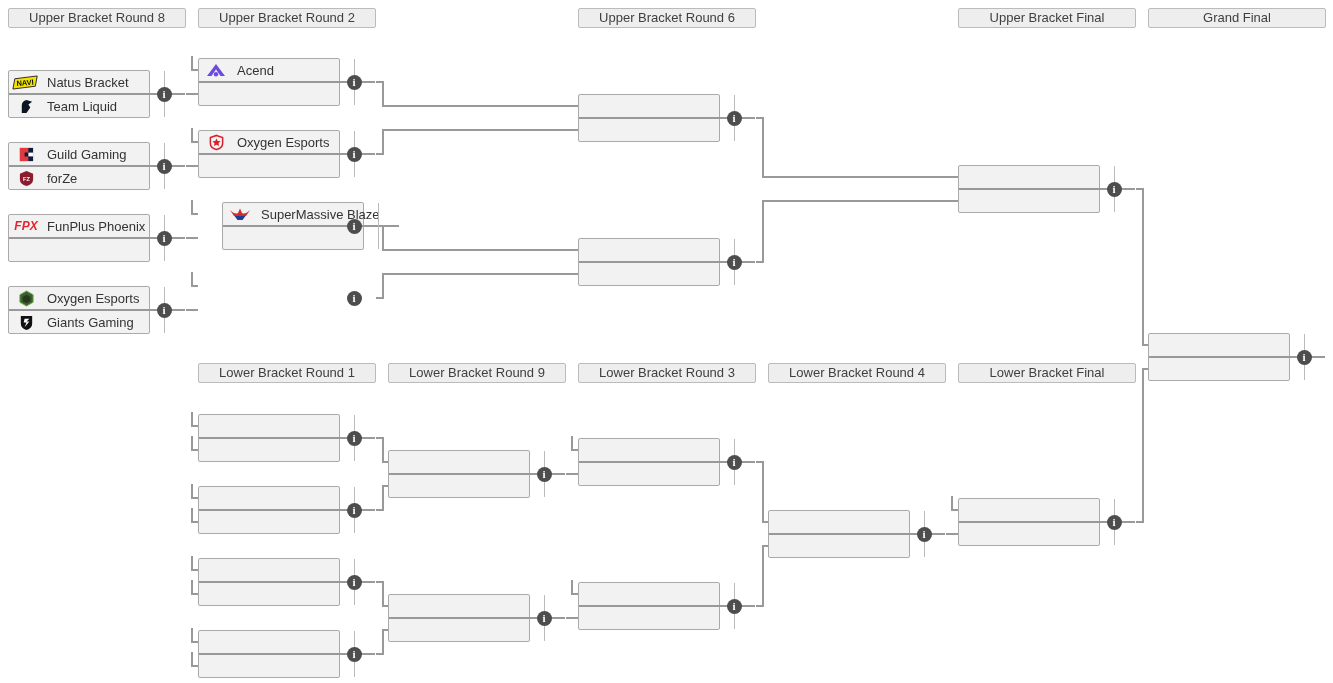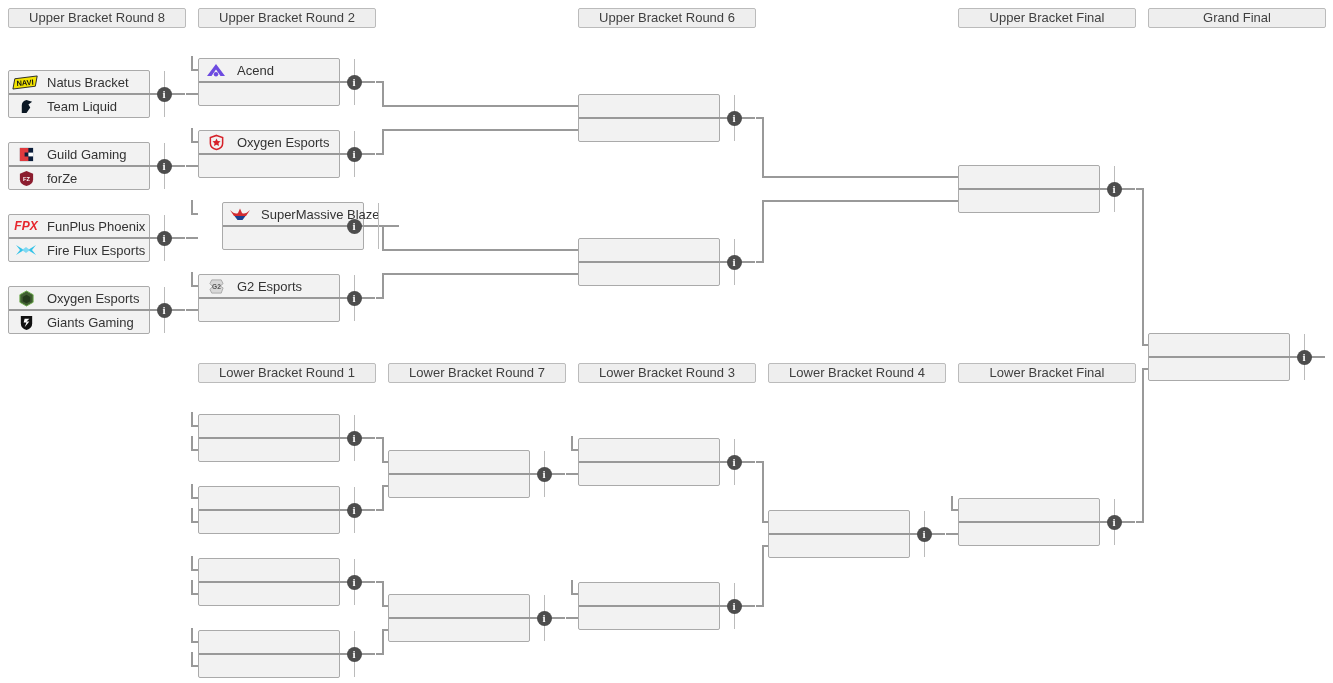--- a/index.html
+++ b/index.html
@@ -52,21 +52,21 @@
 </head>
 <body>
 
 <div id="bracket">
     <div class="round-header" style="left: 8px; top: 8px;">Upper Bracket Round 8</div>
     <div class="round-header" style="left: 198px; top: 8px;">Upper Bracket Round 2</div>
     <div class="round-header" style="left: 578px; top: 8px;">Upper Bracket Round 6</div>
     <div class="round-header" style="left: 958px; top: 8px;">Upper Bracket Final</div>
     <div class="round-header" style="left: 1148px; top: 8px;">Grand Final</div>
     <div class="round-header" style="left: 198px; top: 363px;">Lower Bracket Round 1</div>
-    <div class="round-header" style="left: 388px; top: 363px;">Lower Bracket Round 7</div>
+    <div class="round-header" style="left: 388px; top: 363px;">Lower Bracket Round 9</div>
     <div class="round-header" style="left: 578px; top: 363px;">Lower Bracket Round 3</div>
     <div class="round-header" style="left: 768px; top: 363px;">Lower Bracket Round 4</div>
     <div class="round-header" style="left: 958px; top: 363px;">Lower Bracket Final</div>
     <div class="line" style="left: 186px; top: 93px; width: 12px; height: 2px;"></div>
     <div class="line" style="left: 191px; top: 69px; width: 7px; height: 2px;"></div>
     <div class="line" style="left: 191px; top: 56px; width: 2px; height: 15px;"></div>
     <div class="line" style="left: 186px; top: 165px; width: 12px; height: 2px;"></div>
     <div class="line" style="left: 191px; top: 141px; width: 7px; height: 2px;"></div>
     <div class="line" style="left: 191px; top: 128px; width: 2px; height: 15px;"></div>
     <div class="line" style="left: 186px; top: 237px; width: 12px; height: 2px;"></div>
@@ -190,30 +190,20 @@
     <div class="info-icon" style="left: 156.5px; top: 158.5px;">i</div>
     <div class="match" style="left: 8px; top: 214px;">
       <div class="team-row r0">
         <span class="team-logo">
           <svg width="30" height="14" viewBox="0 0 30 14">
             <text x="15" y="11" font-size="12" font-weight="bold" font-style="italic" text-anchor="middle" fill="#e6252c">FPX</text>
           </svg>
         </span>
         <span class="team-name">FunPlus Phoenix</span>
       </div>
-      <div class="team-row r1">
-        <span class="team-logo">
-          <svg width="24" height="16" viewBox="0 0 24 16">
-            <path d="M2 3 L10 8 L2 13 L6 8 Z" fill="#35c3e8"></path>
-            <path d="M22 3 L14 8 L22 13 L18 8 Z" fill="#35c3e8"></path>
-            <path d="M8 8 L12 5 L16 8 L12 11 Z" fill="#7fd8f2"></path>
-          </svg>
-        </span>
-        <span class="team-name">Fire Flux Esports</span>
-      </div>
       <div class="mid-line"></div>
       <div class="score-divider"></div>
     </div>
     <div class="info-icon" style="left: 156.5px; top: 230.5px;">i</div>
     <div class="match" style="left: 8px; top: 286px;">
       <div class="team-row r0">
         <span class="team-logo">
           <svg width="17" height="17" viewBox="0 0 18 18">
             <polygon points="9,1 16,5 16,13 9,17 2,13 2,5" fill="#3f5d31" stroke="#6fae4f" stroke-width="1"></polygon>
             <polygon points="9,5 13,7.5 13,12 9,14 5,12 5,7.5" fill="#243a1c"></polygon>
@@ -278,36 +268,20 @@
         </span>
         <span class="team-name">SuperMassive Blaze</span>
       </div>
       <div class="team-row r1">
         <span class="team-name"></span>
       </div>
       <div class="mid-line"></div>
       <div class="score-divider"></div>
     </div>
     <div class="info-icon" style="left: 346.5px; top: 218.5px;">i</div>
-    <div class="match" style="left: 198px; top: 274px;">
-      <div class="team-row r0">
-        <span class="team-logo">
-          <svg width="17" height="17" viewBox="0 0 18 18">
-            <path d="M4 2 L14 2 L16 6 L13 8.5 L16 10.5 L14 16 L4 16 L2 12 L5 9 L2 6 Z" fill="#d8d8d8" stroke="#9a9a9a" stroke-width="0.8"></path>
-            <text x="9" y="12" font-size="7" font-weight="bold" text-anchor="middle" fill="#555">G2</text>
-          </svg>
-        </span>
-        <span class="team-name">G2 Esports</span>
-      </div>
-      <div class="team-row r1">
-        <span class="team-name"></span>
-      </div>
-      <div class="mid-line"></div>
-      <div class="score-divider"></div>
-    </div>
     <div class="info-icon" style="left: 346.5px; top: 290.5px;">i</div>
     <div class="match" style="left: 578px; top: 94px;">
       <div class="team-row r0">
         <span class="team-name"></span>
       </div>
       <div class="team-row r1">
         <span class="team-name"></span>
       </div>
       <div class="mid-line"></div>
       <div class="score-divider"></div>

